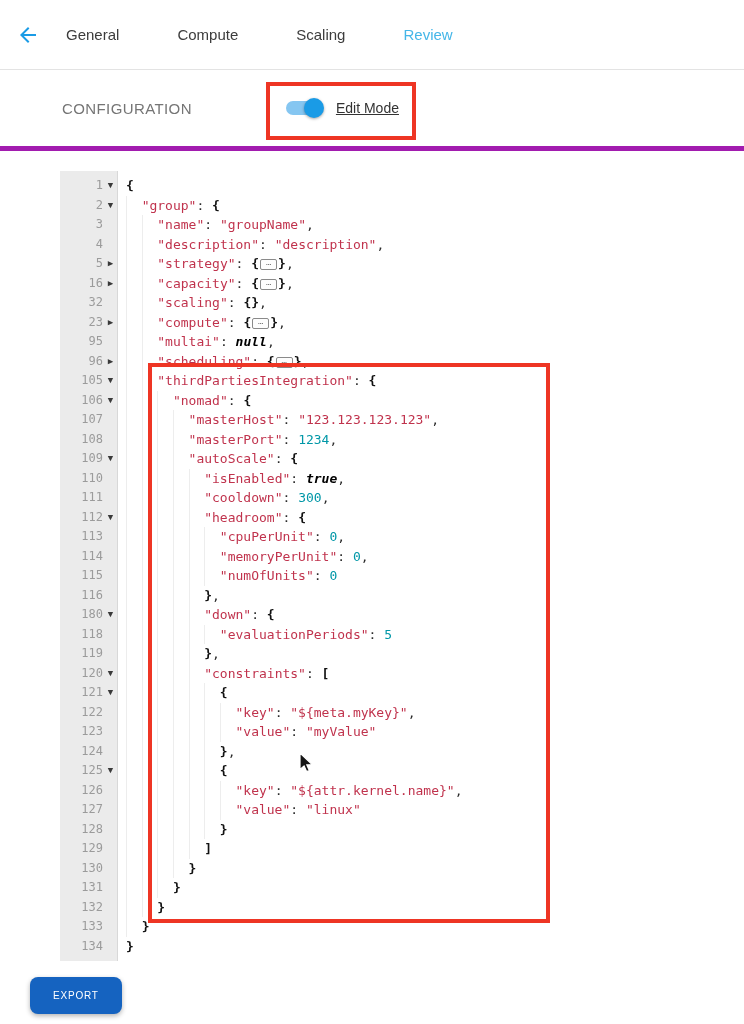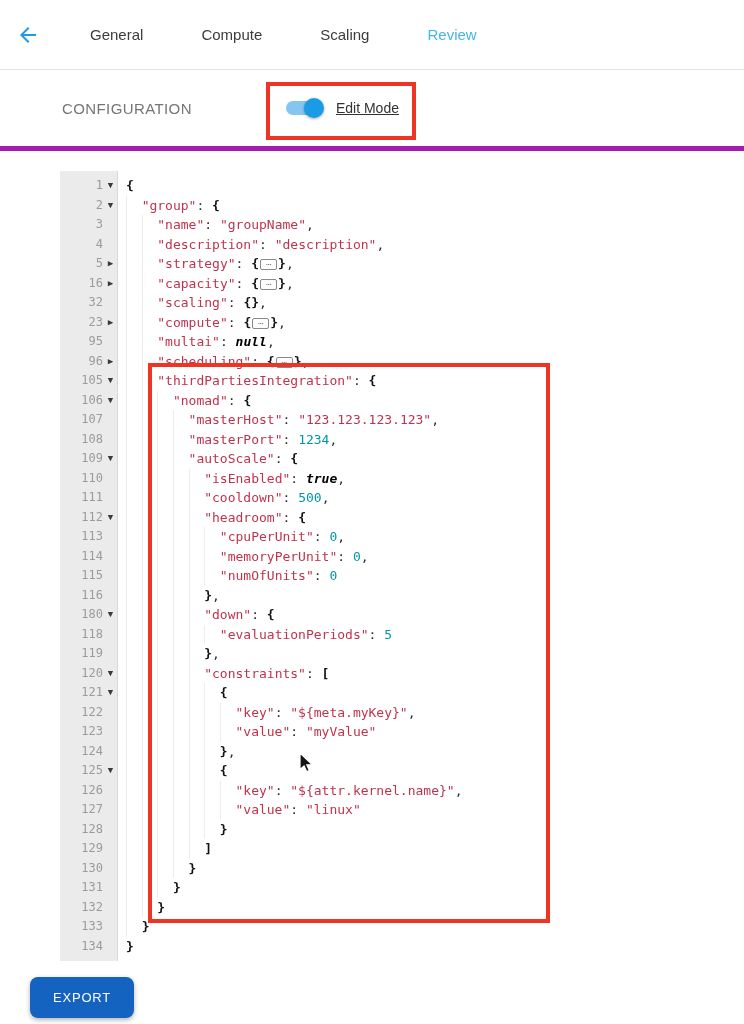--- a/index.html
+++ b/index.html
@@ -12,21 +12,21 @@
     --tk-bool:#000000;
     --btn:#1563c0;
   }
   *{margin:0;padding:0;box-sizing:border-box;}
   body{background:#fff;font-family:"Liberation Sans",sans-serif;}
   .page{position:relative;width:744px;height:1024px;background:#fff;overflow:hidden;}
 
   
   .header{height:70px;border-bottom:1px solid #e3e3e3;display:flex;align-items:center;padding-left:14px;}
   .back-btn{width:28px;height:28px;display:flex;align-items:center;justify-content:center;cursor:pointer;}
-  .tab-bar{display:flex;margin-left:48px;gap:58px;}
+  .tab-bar{display:flex;margin-left:24px;gap:58px;}
   .tab{font-size:15px;color:#3c3c3c;cursor:pointer;}
   .tab.active{color:var(--active-tab);}
 
   
   .config-row{height:81px;border-bottom:5px solid #a21caf;display:flex;align-items:center;position:relative;}
   .config-label{margin-left:62px;font-size:15px;color:#757575;letter-spacing:.4px;}
   .toggle-group{display:flex;align-items:center;gap:14px;margin-left:94px;}
   .switch{position:relative;width:36px;height:20px;cursor:pointer;}
   .switch .track{position:absolute;left:0;top:3px;width:36px;height:14px;border-radius:7px;background:#85c6f1;}
   .switch .thumb{position:absolute;right:-2px;top:0;width:20px;height:20px;border-radius:50%;background:var(--accent);box-shadow:0 1px 3px rgba(0,0,0,.35);}
@@ -48,21 +48,21 @@
   .tk-str{color:var(--tk-str);}
   .tk-num{color:var(--tk-num);}
   .tk-bool{color:var(--tk-bool);font-weight:bold;font-style:italic;}
   .tk-pun{color:#2b2b2b;}
   .tk-brace{color:#111;font-weight:bold;}
   .fold-box{display:inline-block;width:17px;height:11px;margin:0 1px;border:1px solid #8a8a8a;border-radius:2px;background:#fdfdfd;vertical-align:1px;font-size:8px;line-height:9px;text-align:center;color:#777;cursor:pointer;}
   .anno-json{left:88px;top:192px;width:402px;height:560px;}
 
   
   .footer{margin:16px 0 0 30px;}
-  .export-btn{background:var(--btn);color:#fff;border:none;border-radius:8px;padding:13px 23px;font-size:13px;letter-spacing:.8px;font-family:"Liberation Sans",sans-serif;box-shadow:0 2px 5px rgba(0,0,0,.3);cursor:pointer;}
+  .export-btn{background:var(--btn);color:#fff;border:none;border-radius:8px;padding:13px 23px;font-size:10px;letter-spacing:.8px;font-family:"Liberation Sans",sans-serif;box-shadow:0 2px 5px rgba(0,0,0,.3);cursor:pointer;}
 
   .cursor{position:absolute;left:296px;top:752px;width:20px;height:22px;pointer-events:none;}
 </style>
 </head>
 <body>
 
 <div class="page">
 
   <div class="header">
     <div class="back-btn">
@@ -202,21 +202,21 @@
             <span class="num">110</span>
             <span class="fold"></span>
           </div>
           <div class="code"><span class="ind"></span><span class="ind"></span><span class="ind"></span><span class="ind"></span><span class="ind"></span><span class="tk-key">"isEnabled"</span><span class="tk-pun">: </span><span class="tk-bool">true</span><span class="tk-pun">,</span></div>
         </div>
         <div class="row">
           <div class="gut">
             <span class="num">111</span>
             <span class="fold"></span>
           </div>
-          <div class="code"><span class="ind"></span><span class="ind"></span><span class="ind"></span><span class="ind"></span><span class="ind"></span><span class="tk-key">"cooldown"</span><span class="tk-pun">: </span><span class="tk-num">500</span><span class="tk-pun">,</span></div>
+          <div class="code"><span class="ind"></span><span class="ind"></span><span class="ind"></span><span class="ind"></span><span class="ind"></span><span class="tk-key">"cooldown"</span><span class="tk-pun">: </span><span class="tk-num">300</span><span class="tk-pun">,</span></div>
         </div>
         <div class="row">
           <div class="gut">
             <span class="num">112</span>
             <span class="fold">▼</span>
           </div>
           <div class="code"><span class="ind"></span><span class="ind"></span><span class="ind"></span><span class="ind"></span><span class="ind"></span><span class="tk-key">"headroom"</span><span class="tk-pun">: </span><span class="tk-brace">{</span></div>
         </div>
         <div class="row">
           <div class="gut">

